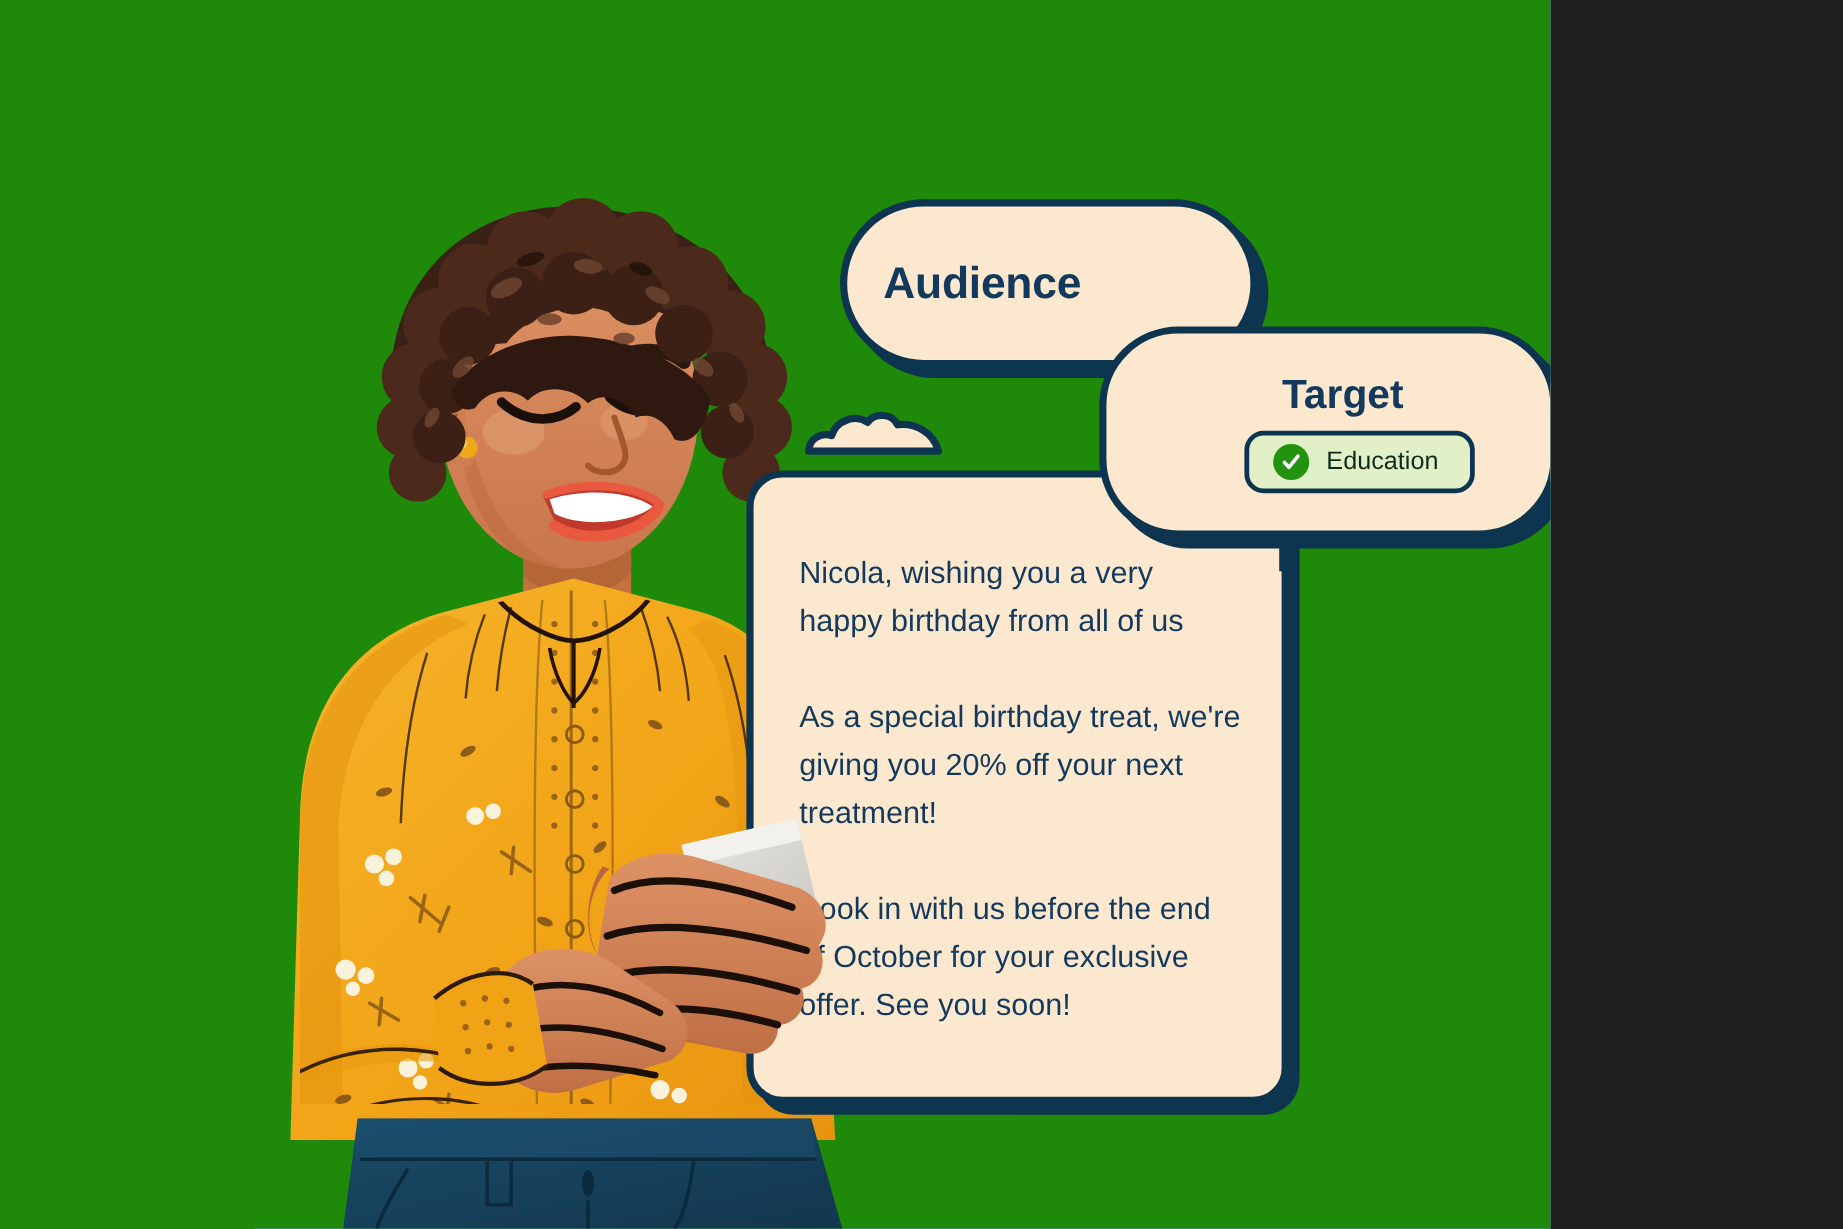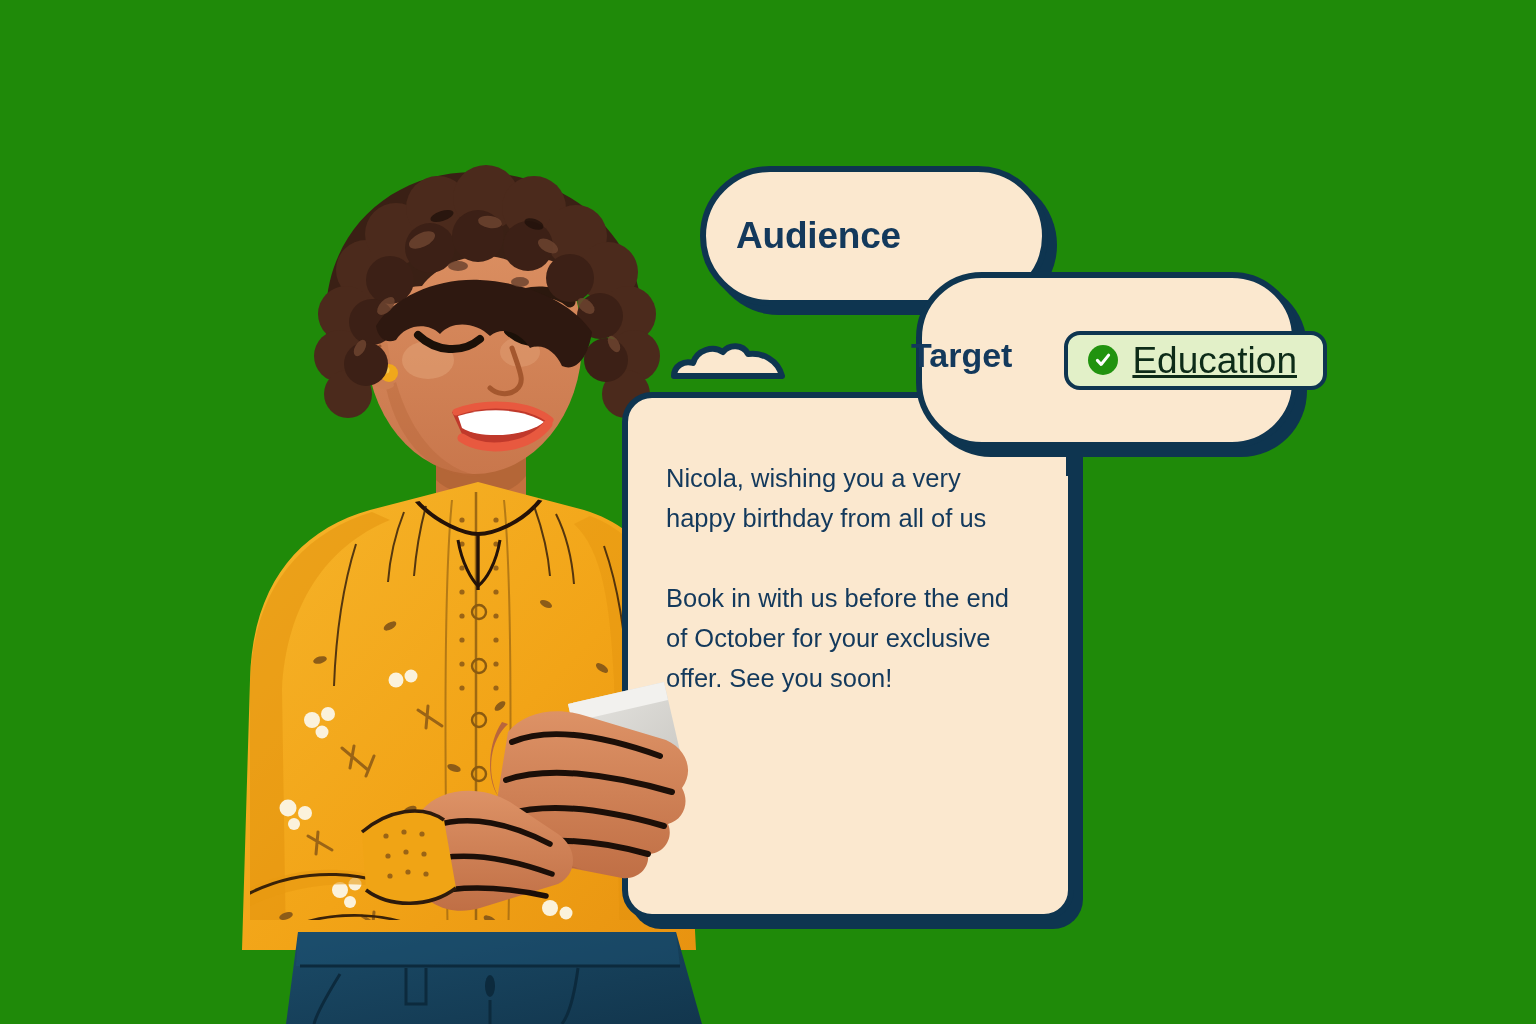--- a/index.html
+++ b/index.html
@@ -2,21 +2,21 @@
 <html><head>
 <meta charset="utf-8">
 <style>
   html, body {
     margin: 0;
     padding: 0;
     background: #1f1f1f;
   }
   #stage {
     position: relative;
-    width: 1536px;
+    width: 1292px;
     height: 1024px;
     overflow: hidden;
     font-family: "Liberation Sans", sans-serif;
     background: #7dd3fc;
   }
 
   
   .bg {
     position: absolute;
     inset: 0;
@@ -71,21 +71,21 @@
   }
 
   .card-target {
     left: 916px;
     top: 272px;
     width: 382px;
     height: 176px;
     border-radius: 66px;
     z-index: 8;
     display: flex;
-    flex-direction: row;
+    flex-direction: column;
     align-items: center;
     justify-content: center;
   }
   .card-target .title {
     font-size: 34px;
     font-weight: bold;
     color: #13395c;
     margin-bottom: 10px;
     margin-left: 24px;
   }
@@ -104,25 +104,24 @@
     height: 30px;
     border-radius: 50%;
     background: #21930f;
     display: flex;
     align-items: center;
     justify-content: center;
     flex: 0 0 auto;
   }
   .badge .check svg { width: 18px; height: 18px; display: block; }
   .badge .label {
-    font-size: 37px;
+    font-size: 21px;
     color: #0d2b18;
     font-weight: normal;
     line-height: 1;
-    text-decoration: underline;
   }
 
   .card-message {
     left: 622px;
     top: 392px;
     width: 452px;
     height: 528px;
     border-radius: 30px;
     z-index: 4;
     padding: 60px 0 0 38px;
@@ -438,20 +437,21 @@
   </div>
 
   <div class="card card-audience">
     <span class="title">Audience</span>
   </div>
 
   <div class="connector"></div>
 
   <div class="card card-message">
     <p class="msg-para">Nicola, wishing you a very happy birthday from all of us</p>
+    <p class="msg-para">As a special birthday treat, we're giving you 20% off your next treatment!</p>
     <p class="msg-para">Book in with us before the end of October for your exclusive offer. See you soon!</p>
   </div>
 
   <div class="card card-target">
     <span class="title">Target</span>
     <div class="badge">
       <span class="check">
         <svg viewBox="0 0 24 24" xmlns="http://www.w3.org/2000/svg">
           <path d="M4.5,12.5 L9.5,18 L19.5,5.5" fill="none" stroke="#ffffff" stroke-width="4" stroke-linecap="round" stroke-linejoin="round"></path>
         </svg>

